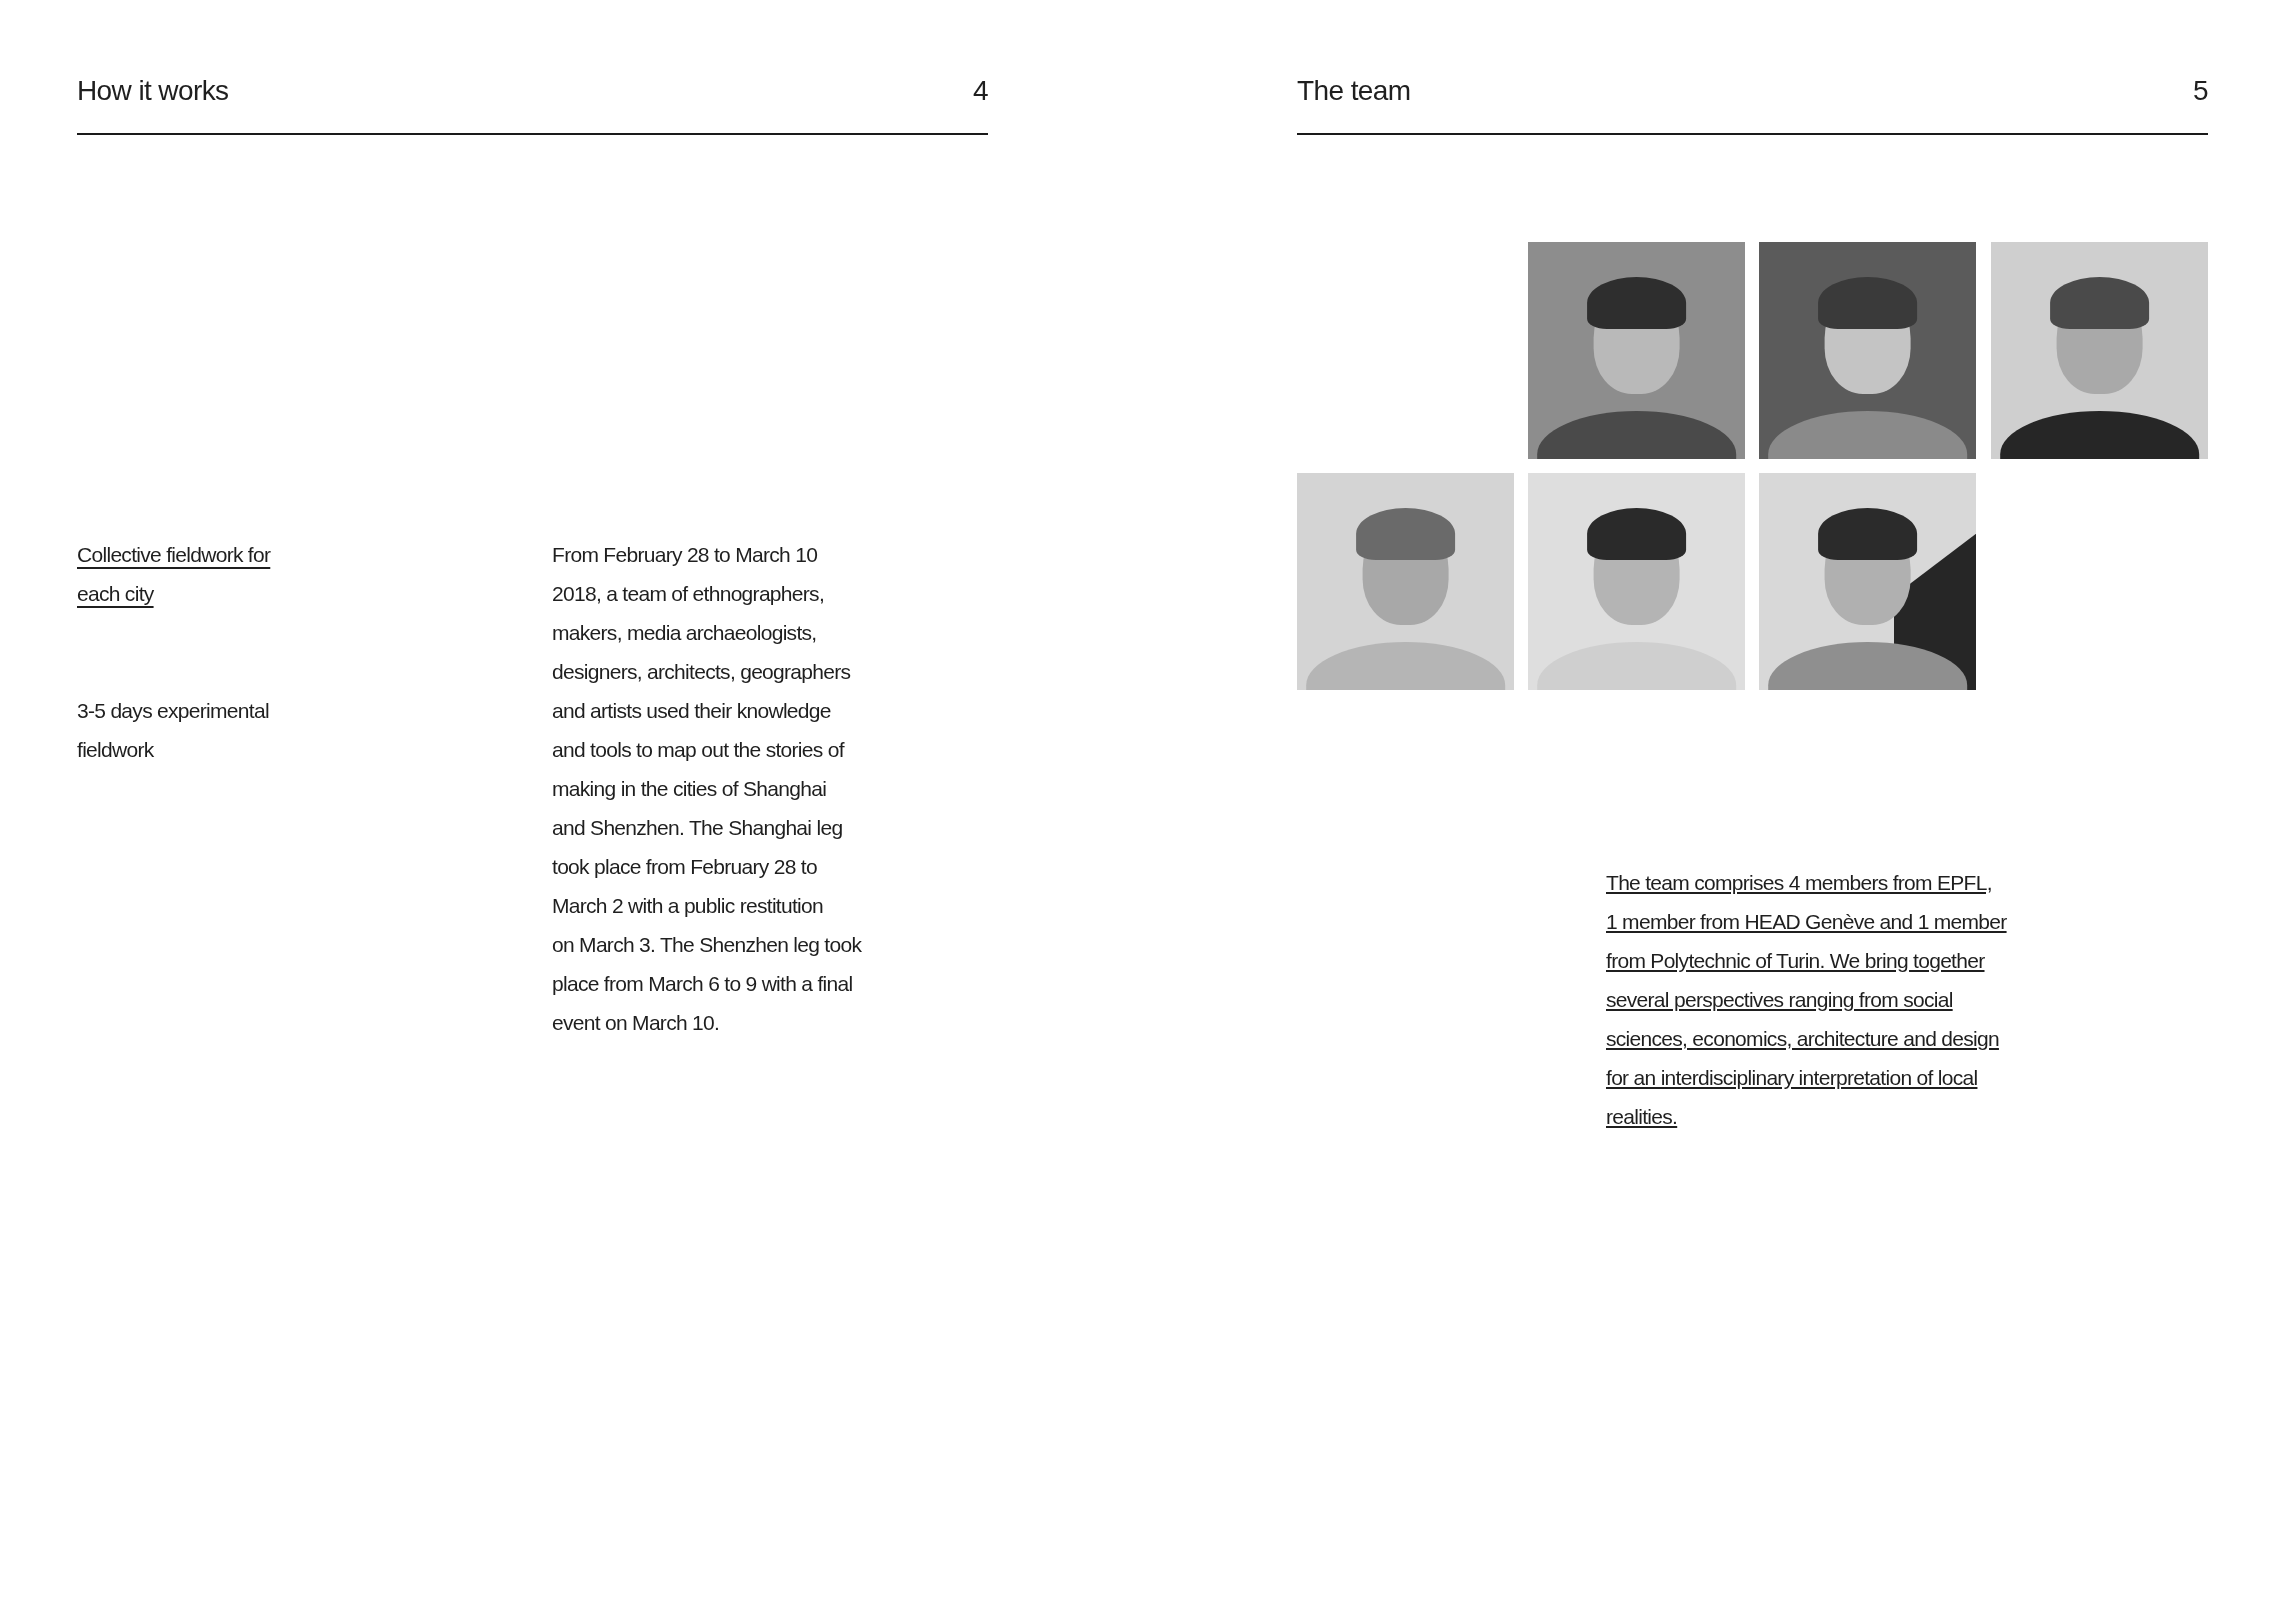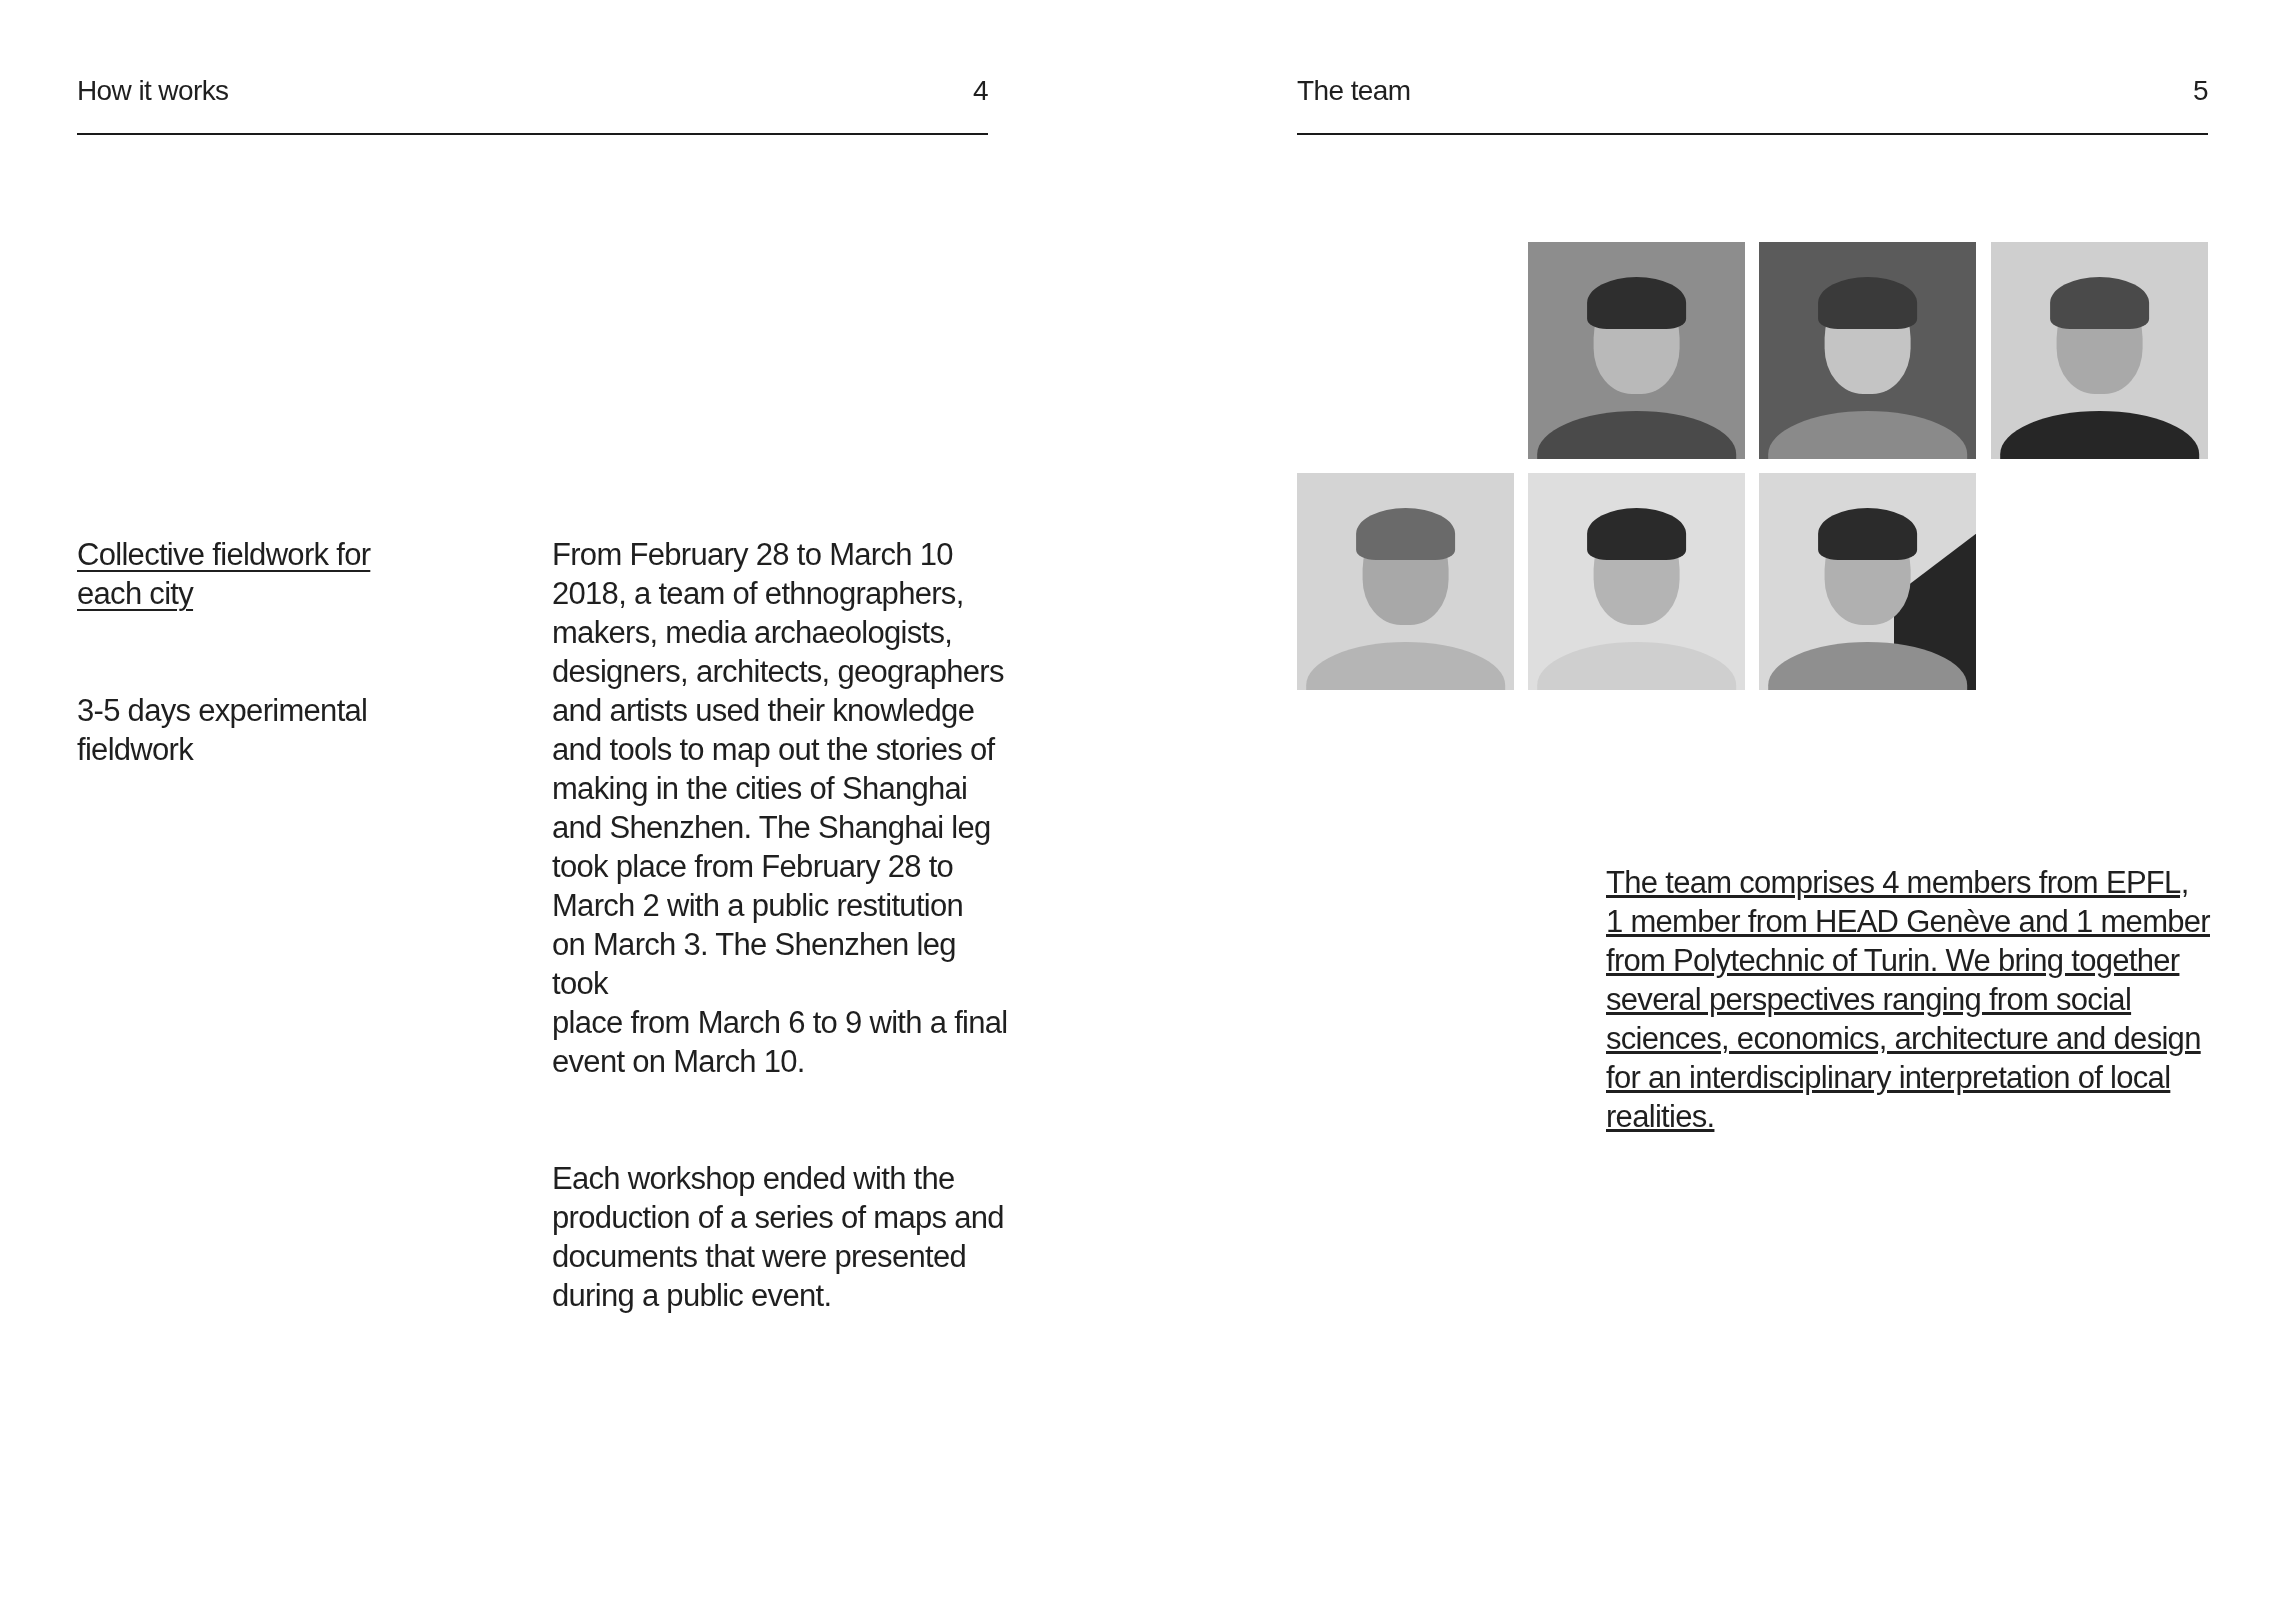--- a/index.html
+++ b/index.html
@@ -13,21 +13,21 @@
   }
   .page-header .title, .page-header .num {
     position: absolute; top: 0; font-size: 28px; line-height: 39px; letter-spacing: -0.6px;
   }
   .page-header .title { left: 0; }
   .page-header .num { right: 0; }
   #header-left { left: 77px; }
   #header-right { left: 1297px; }
 
   .text {
-    position: absolute; font-size: 31px; line-height: 39px; letter-spacing: -0.7px;
+    position: absolute; font-size: 21px; line-height: 39px; letter-spacing: -0.7px;
     white-space: pre-line; margin: 0;
   }
   .text .para { display: block; margin: 0 0 39px 0; }
   .text .para:last-child { margin-bottom: 0; }
   .underline { text-decoration: underline; text-underline-offset: 4.9px; text-decoration-thickness: 2px; }
 
   #left-notes { left: 77px; top: 496px; width: 323px; }
   #left-body { left: 552px; top: 496px; width: 461px; }
   #right-body { left: 1606px; top: 824px; width: 608px; text-decoration: underline; }
 
@@ -69,24 +69,20 @@
 designers, architects, geographers
 and artists used their knowledge
 and tools to map out the stories of
 making in the cities of Shanghai
 and Shenzhen. The Shanghai leg
 took place from February 28 to
 March 2 with a public restitution
 on March 3. The Shenzhen leg took
 place from March 6 to 9 with a final
 event on March 10.</span>
-  <span class="para">Each workshop ended with the
-production of a series of maps and
-documents that were presented
-during a public event.</span>
 </div>
 
 <div id="header-right" class="page-header">
   <span class="title">The team</span>
   <span class="num">5</span>
 </div>
 
 <div>
   <div class="photo" style="left: 1528px; top: 242px; background: rgb(141, 141, 141);">
     <div class="shoulders" style="background: rgb(74, 74, 74);"></div>

